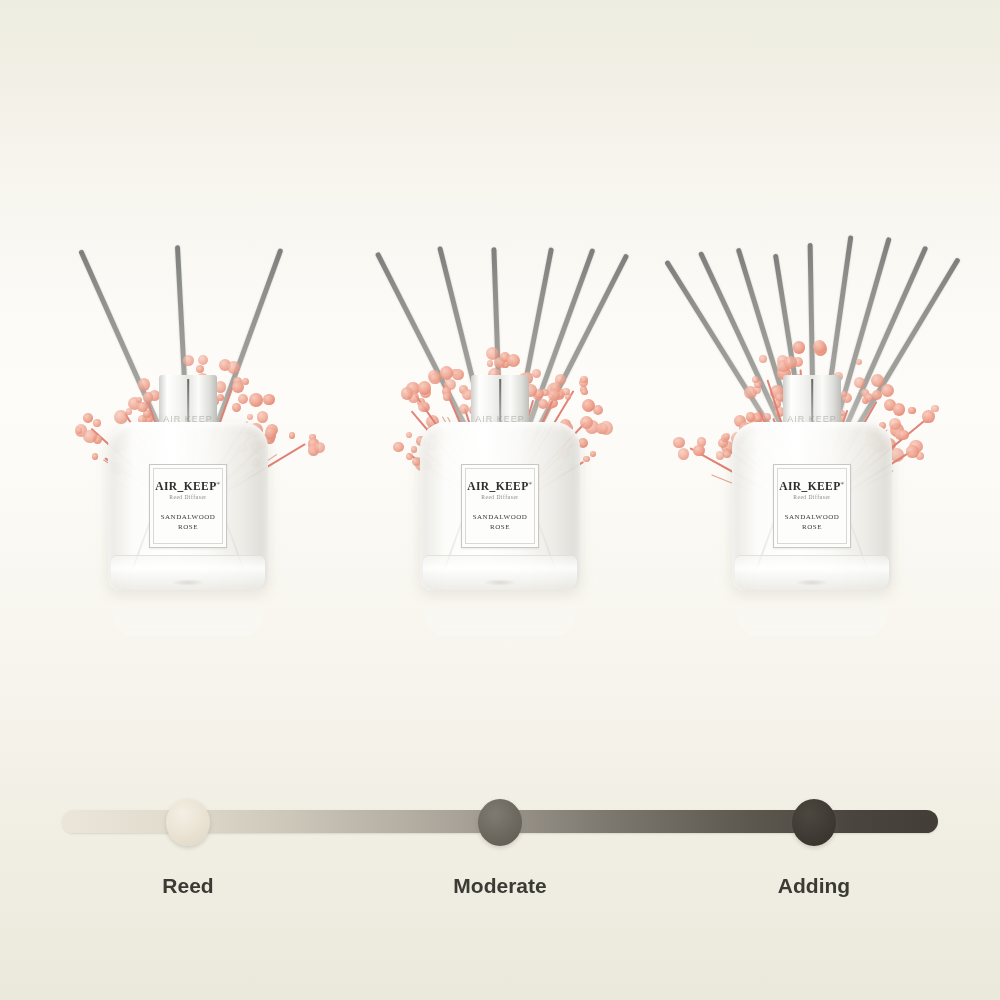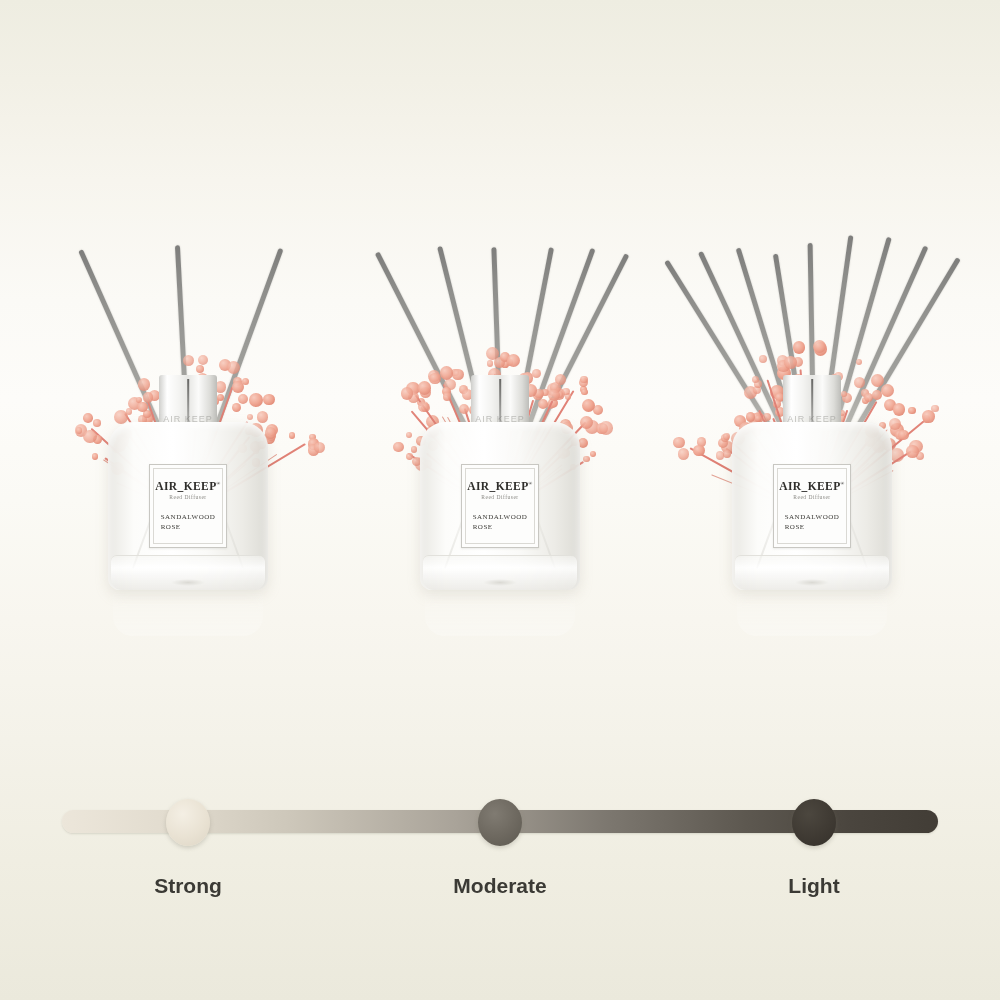--- a/index.html
+++ b/index.html
@@ -141,21 +141,21 @@
     position:relative;
   }
   .brand sup{font-size:5px;vertical-align:super;}
   .brand-sub{
     font-family:"Liberation Serif", serif;
     font-size:5.5px;letter-spacing:.5px;color:#8b8a85;margin-top:2px;
   }
   .scent{
     font-family:"Liberation Serif", serif;
     font-size:7px;letter-spacing:.5px;color:#3a3935;
-    line-height:1.35;margin-top:13px;
+    text-align:center;line-height:1.35;margin-top:13px;
   }
   .reflection{
     position:absolute;left:50%;transform:translateX(-50%) scaleY(-1);
     bottom:-46px;width:150px;height:48px;
     border-radius:20px 20px 8px 8px;
     background:linear-gradient(180deg,rgba(255,255,255,.55),rgba(255,255,255,0));
     opacity:.45;filter:blur(.6px);
   }
 
   
@@ -616,18 +616,18 @@
       </div>
     </div>
 
   </div>
 
   <div class="slider-zone">
     <div class="track"></div>
     <div class="knob knob-light"></div>
     <div class="knob knob-mod"></div>
     <div class="knob knob-strong"></div>
-    <div class="slabel sl-light">Strong</div>
+    <div class="slabel sl-light">Reed</div>
     <div class="slabel sl-mod">Moderate</div>
-    <div class="slabel sl-strong">Light</div>
+    <div class="slabel sl-strong">Adding</div>
   </div>
 
 </div>
 
 </body></html>

